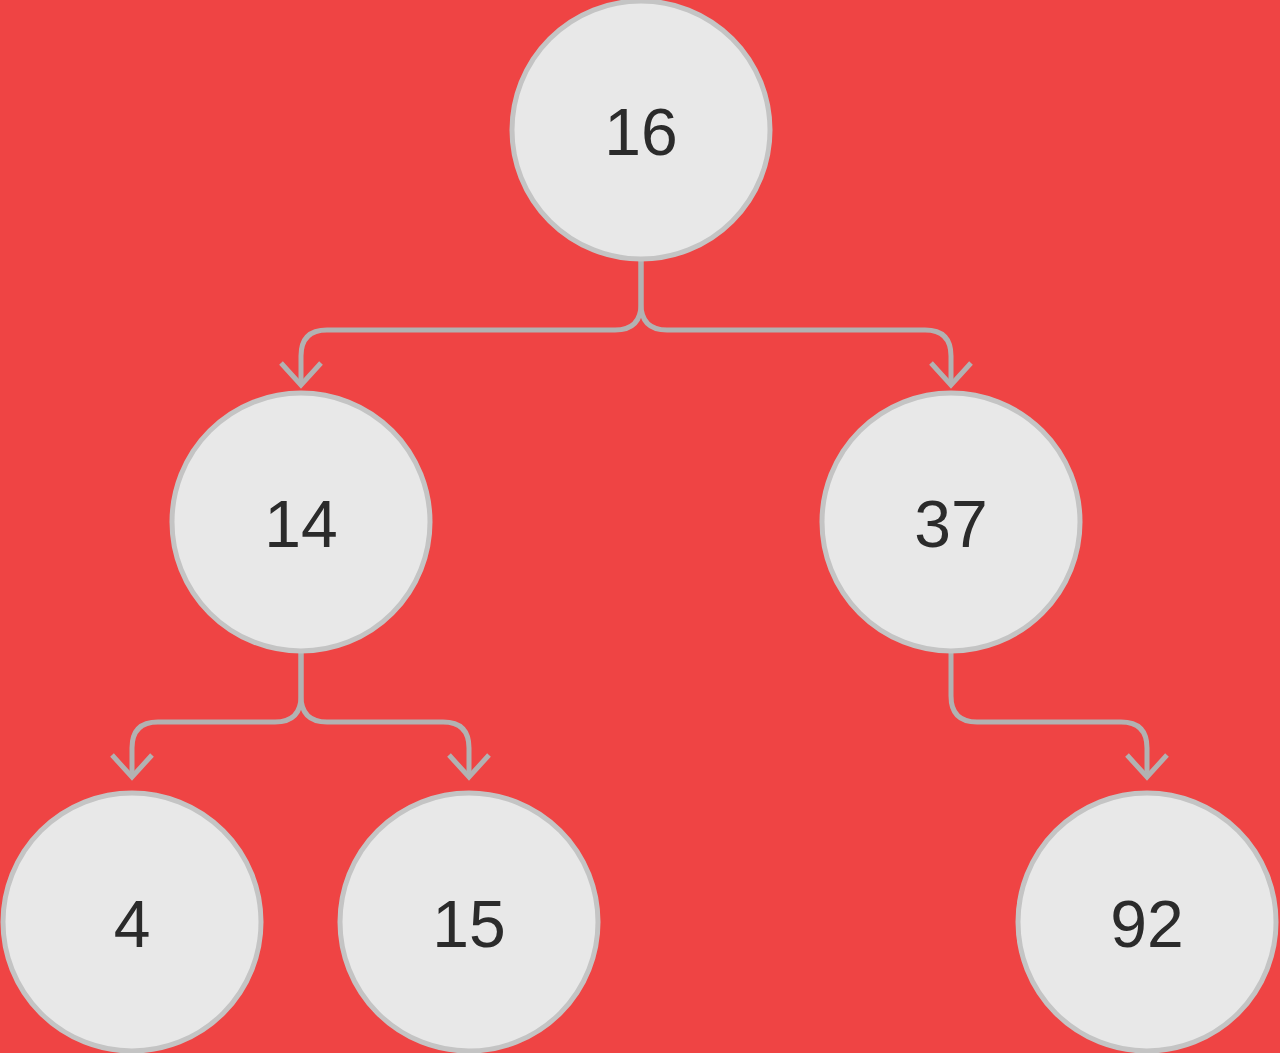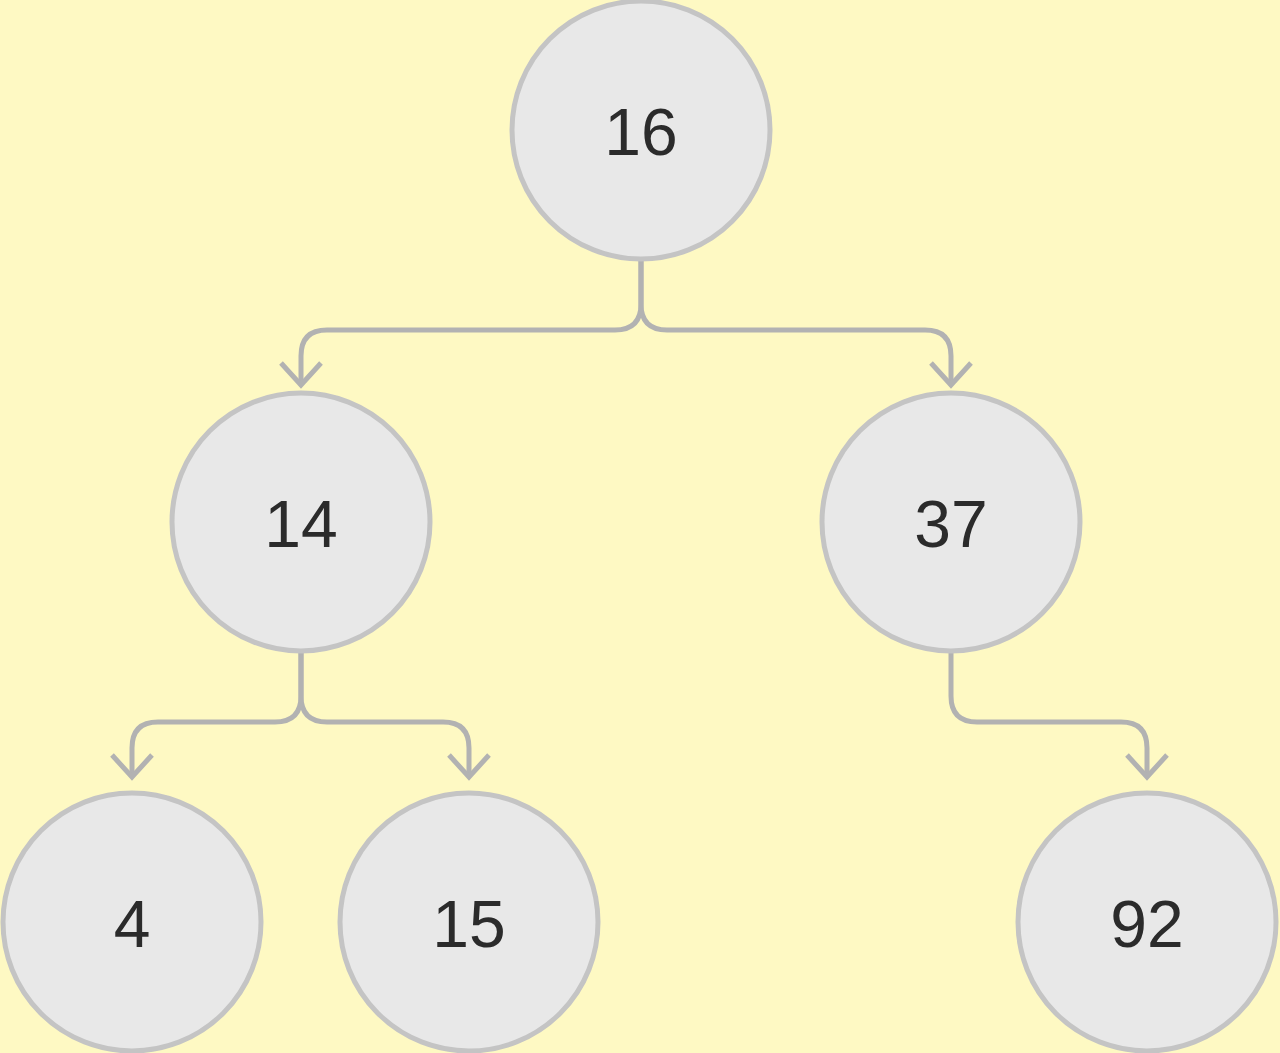--- a/index.html
+++ b/index.html
@@ -53,21 +53,21 @@
     font-size: 66px;
     font-weight: 400;
     text-anchor: middle;
     dominant-baseline: central;
     letter-spacing: 0px;
   }
 </style>
 </head>
 <body>
 
-<div id="canvas" style="background: #fef9c3;">
+<div id="canvas" style="background: #ef4444;">
   <svg id="tree-svg" viewBox="0 0 1280 1053" xmlns="http://www.w3.org/2000/svg">
 
     <g>
 
       <g>
         <path class="edge-path" d="M 641,259 L 641,304 Q 641,330 615,330 L 327,330 Q 301,330 301,356 L 301,383" style="stroke: rgb(178, 178, 178);"></path>
         <path class="edge-arrow" d="M 281,363 L 301,385 L 321,363" style="stroke: rgb(178, 178, 178);"></path>
       </g>
 
       <g>

